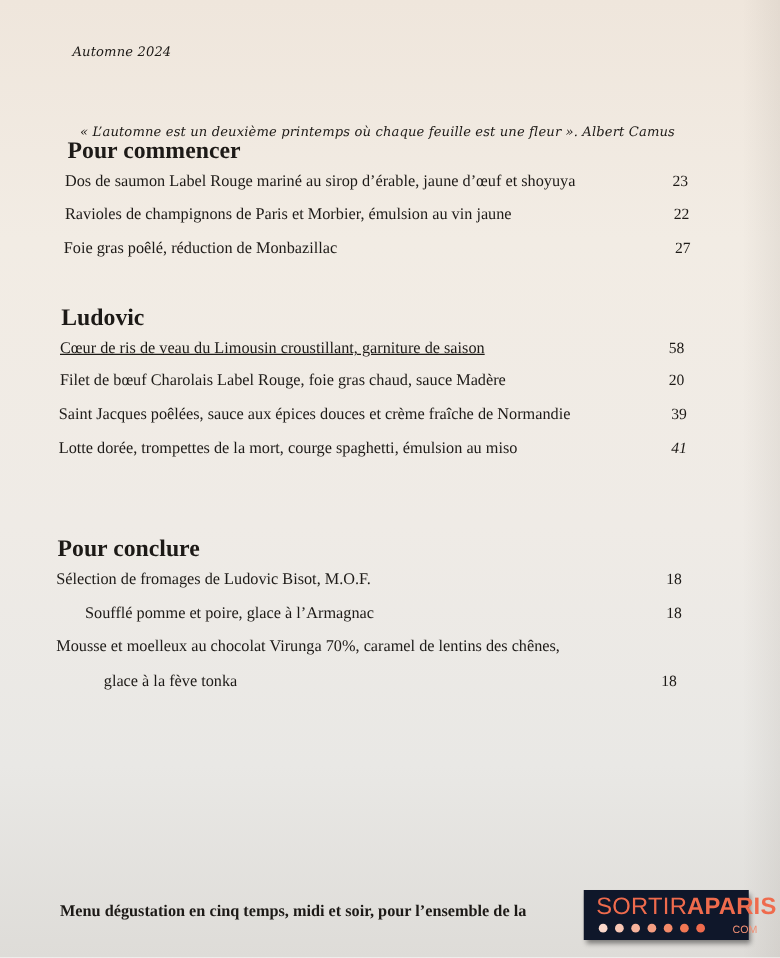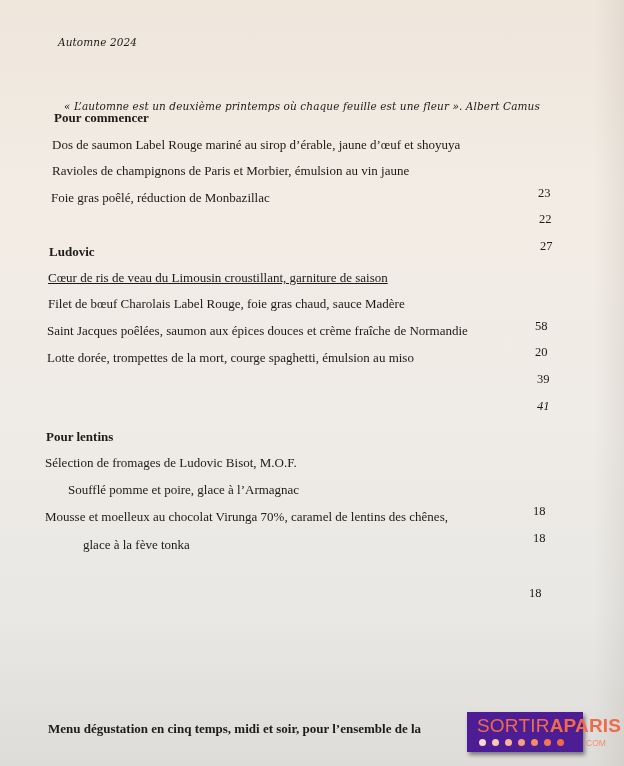--- a/index.html
+++ b/index.html
@@ -13,38 +13,37 @@
   .edge-shade {
     position: absolute; right: 0; top: 0; width: 30px; height: 766px;
     background: linear-gradient(90deg, rgba(0,0,0,0) 0%, rgba(120,110,100,0.10) 100%);
   }
   .header-line {
     position: absolute; font-family: "DejaVu Serif", serif; font-style: italic;
     font-size: 10.5px; letter-spacing: 0.1px; white-space: nowrap;
   }
   .section-title {
     position: absolute; font-family: "Liberation Serif", serif; font-weight: bold;
-    font-size: 13px; white-space: nowrap;
+    font-size: 19px; white-space: nowrap;
   }
   .item {
     position: absolute; font-family: "Liberation Serif", serif; font-size: 13px;
     white-space: nowrap;
   }
   .price {
     position: absolute; font-family: "Liberation Serif", serif; font-size: 12.5px;
     white-space: nowrap;
-    margin-top: 48px;
   }
   .footer-text {
     position: absolute; left: 48px; top: 721px; font-family: "Liberation Serif", serif;
     font-weight: bold; font-size: 13px; white-space: nowrap;
   }
   .logo {
-    position: absolute; left: 467px; top: 712px; width: 116px; height: 40px;
-    background: #4c1d95; box-shadow: 2px 3px 4px rgba(0,0,0,0.45);
+    position: absolute; left: 467px; top: 712px; width: 132px; height: 40px;
+    background: #0f172a; box-shadow: 2px 3px 4px rgba(0,0,0,0.45);
   }
   .logo-word {
     position: absolute; left: 10px; top: 3px; font-family: "Liberation Sans", sans-serif;
     font-size: 19px; letter-spacing: 0.2px; color: #ef6b4d; white-space: nowrap;
   }
   .logo-word b { font-weight: bold; }
   .logo-dots { position: absolute; left: 12px; top: 27px; display: flex; gap: 6px; }
   .dot { width: 7px; height: 7px; border-radius: 50%; }
   .logo-com {
     position: absolute; left: 119px; top: 26px; font-family: "Liberation Sans", sans-serif;
@@ -66,26 +65,26 @@
   <div class="item" style="left:52px; top:163px;">Ravioles de champignons de Paris et Morbier, émulsion au vin jaune</div>
   <div class="price" style="left:539px; top:164px;">22</div>
   <div class="item" style="left:51px; top:190px;">Foie gras poêlé, réduction de Monbazillac</div>
   <div class="price" style="left:540px; top:191px;">27</div>
 
   <div class="section-title" style="left:49px; top:244px;">Ludovic</div>
   <div class="item" style="left:48px; top:270px;text-decoration:underline;">Cœur de ris de veau du Limousin croustillant, garniture de saison</div>
   <div class="price" style="left:535px; top:271px;">58</div>
   <div class="item" style="left:48px; top:296px;">Filet de bœuf  Charolais Label Rouge, foie gras chaud, sauce Madère</div>
   <div class="price" style="left:535px; top:297px;">20</div>
-  <div class="item" style="left:47px; top:323px;">Saint Jacques poêlées, saumon aux épices douces et crème fraîche de Normandie</div>
+  <div class="item" style="left:47px; top:323px;">Saint Jacques poêlées, sauce aux épices douces et crème fraîche de Normandie</div>
   <div class="price" style="left:537px; top:324px;">39</div>
   <div class="item" style="left:47px; top:350px;">Lotte dorée, trompettes de la mort, courge spaghetti, émulsion au miso</div>
   <div class="price" style="left:537px; top:351px;font-style:italic;">41</div>
 
-  <div class="section-title" style="left:46px; top:429px;">Pour lentins</div>
+  <div class="section-title" style="left:46px; top:429px;">Pour conclure</div>
   <div class="item" style="left:45px; top:455px;">Sélection de fromages de Ludovic Bisot, M.O.F.</div>
   <div class="price" style="left:533px; top:456px;">18</div>
   <div class="item" style="left:45px; top:482px;margin-left:23px;">Soufflé pomme et poire, glace à l’Armagnac</div>
   <div class="price" style="left:533px; top:483px;">18</div>
   <div class="item" style="left:45px; top:509px;">Mousse et moelleux au chocolat Virunga 70%, caramel de lentins des chênes,</div>
   <div class="item" style="left:47px; top:537px;margin-left:36px;">glace à la fève tonka</div>
   <div class="price" style="left:529px; top:538px;">18</div>
 
   <div class="footer-text">Menu dégustation en cinq temps, midi et soir, pour l’ensemble de la</div>
 

